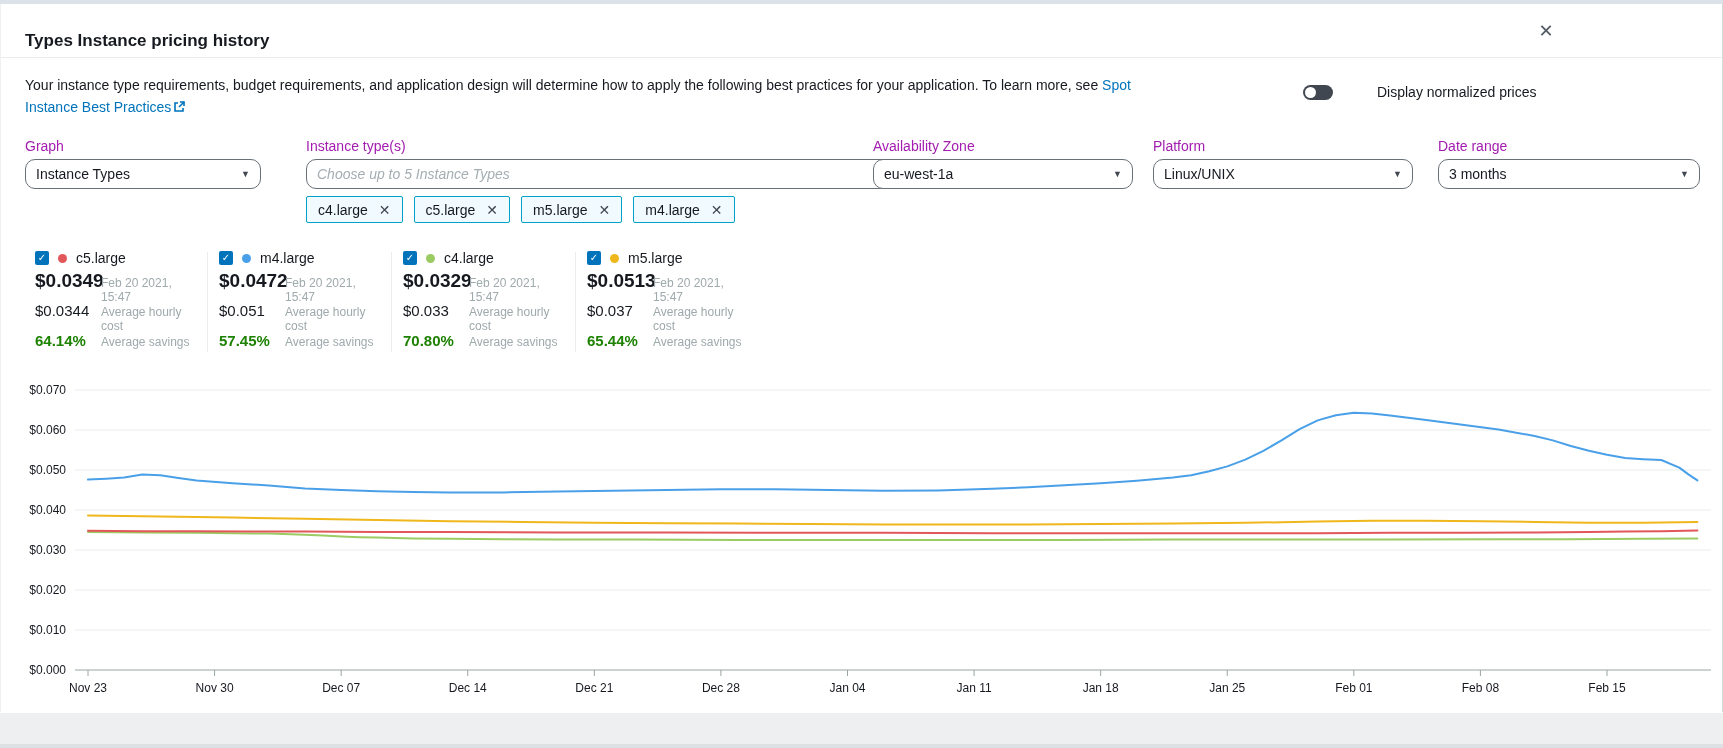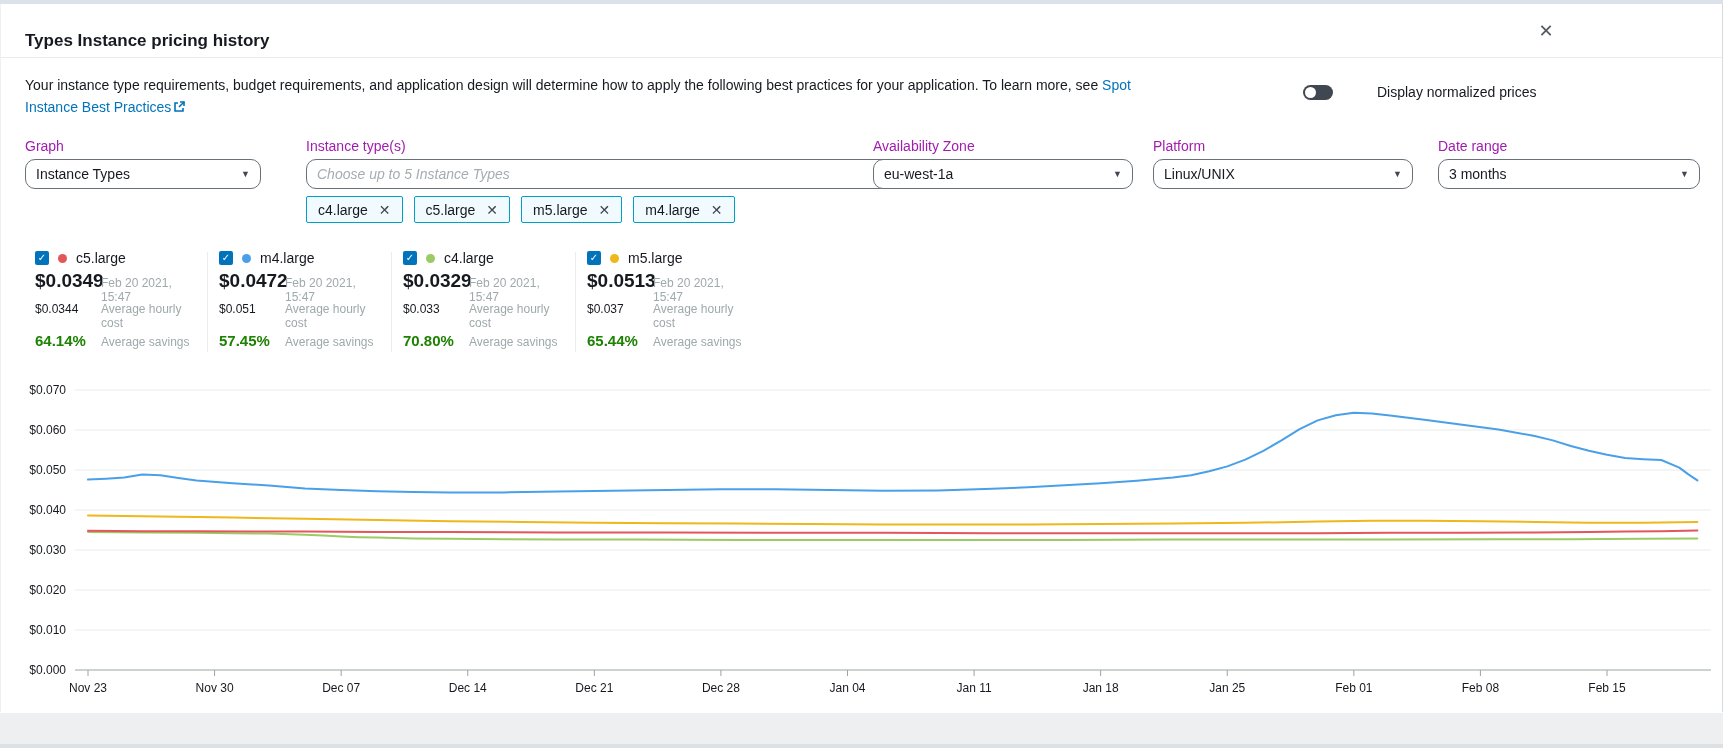--- a/index.html
+++ b/index.html
@@ -35,21 +35,21 @@
   .checkbox{width:14px;height:14px;border-radius:2px;background:#0073bb;color:#fff;font-size:10px;line-height:14px;
     text-align:center;cursor:pointer;flex:0 0 auto;}
   .dot{width:9px;height:9px;border-radius:50%;flex:0 0 auto;}
   .series-name{font-size:14px;color:#16191f;}
   .card .row{position:absolute;left:0;display:flex;align-items:baseline;}
   .val-col{display:inline-block;width:66px;flex:0 0 auto;}
   .row-price{top:20px;}
   .big-price{font-size:19px;font-weight:700;color:#16191f;}
   .small-gray{font-size:12px;color:#9ea9ab;}
   .row-avg{top:52px;}
-  .avg-price{font-size:12px;color:#16191f;}
+  .avg-price{font-size:15px;color:#16191f;}
   .row-sav{top:82px;}
   .savings{font-size:15px;font-weight:700;color:#1d8102;}
   .card-divider{position:absolute;top:248px;width:1px;height:100px;background:#eaeded;}
   #chart-svg{position:absolute;left:0;top:0;width:1723px;height:748px;}
   #chart-svg text{font-family:"Liberation Sans",sans-serif;font-size:12px;fill:#16191f;}
   .bottom-band{position:absolute;left:0;top:713px;width:1723px;height:35px;background:#edeff1;}
   .bottom-edge{position:absolute;left:0;top:744px;width:1723px;height:4px;background:#dde1e4;}
 </style>
 </head>
 <body>

